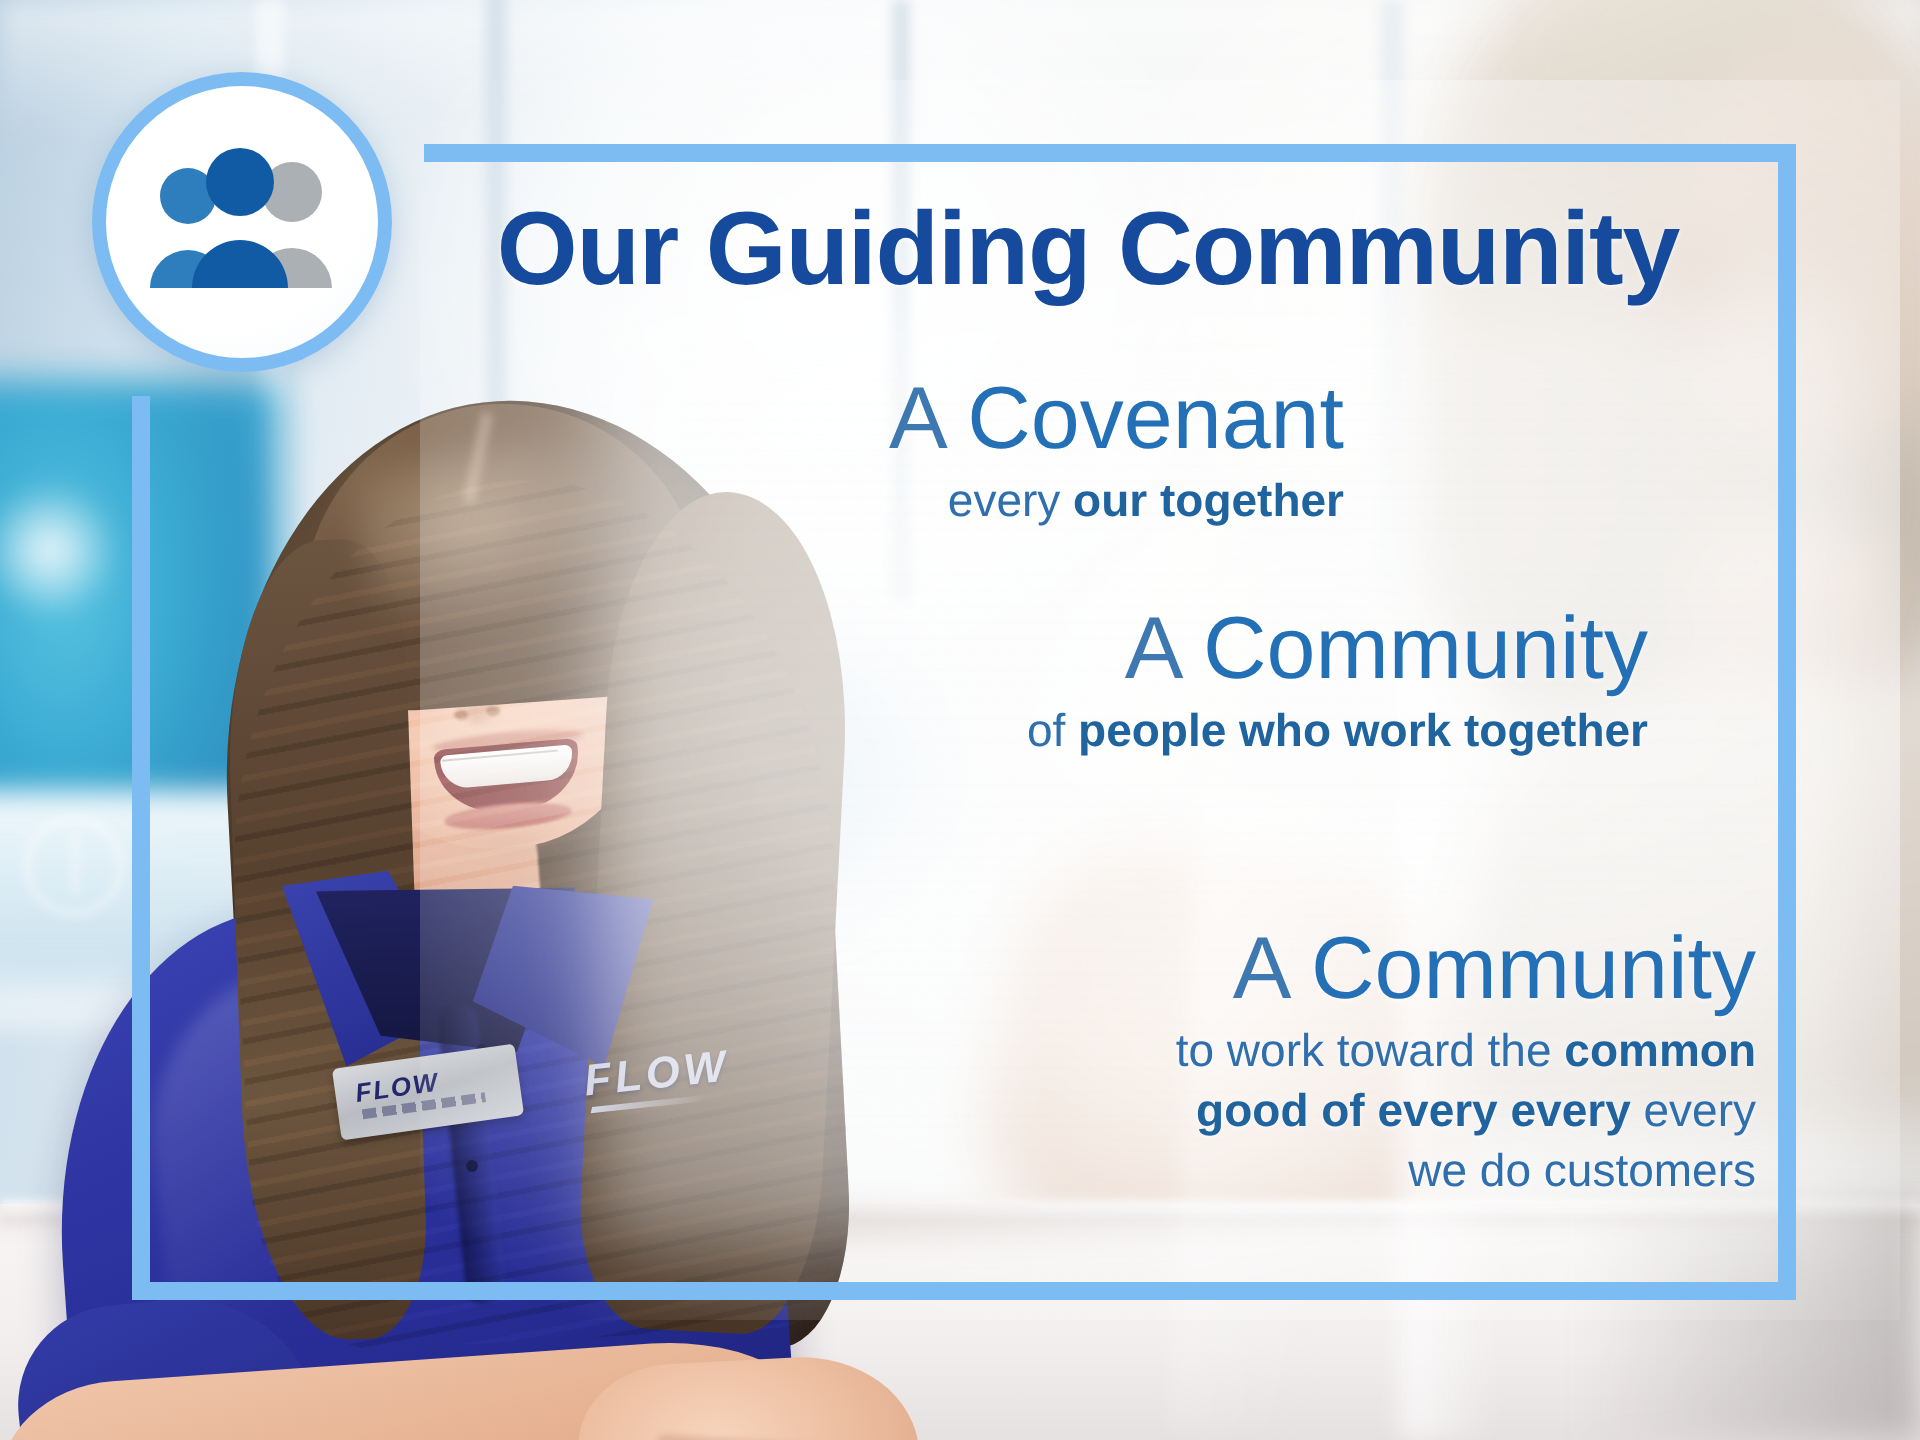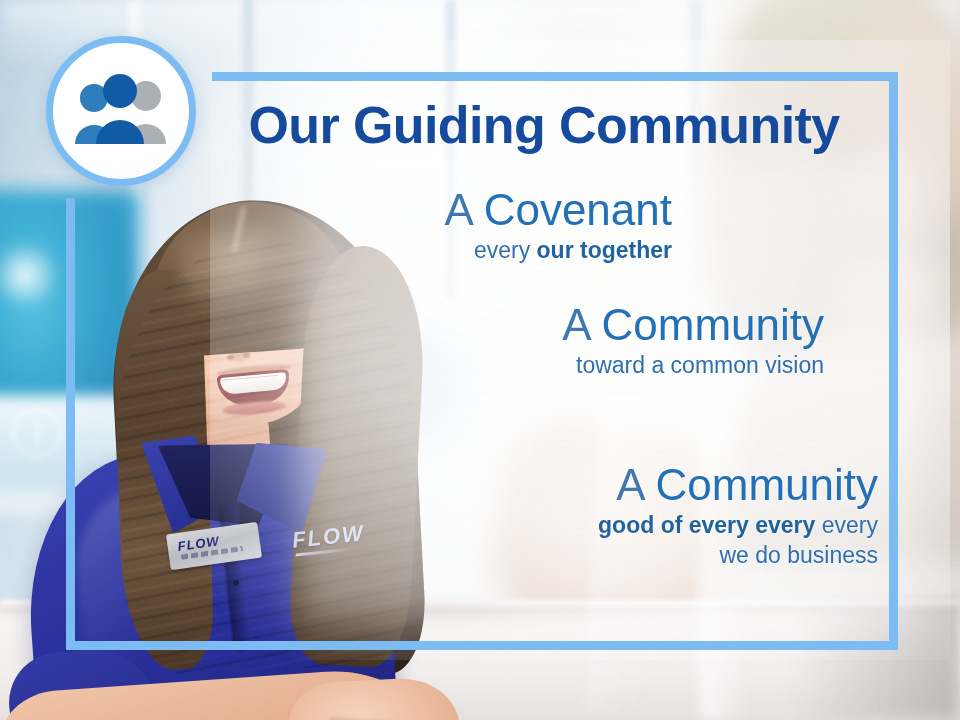--- a/index.html
+++ b/index.html
@@ -515,30 +515,33 @@
       <span>every </span><b>our together</b><span></span>
     </div>
   </div>
 
   <div class="block b-community">
     <div class="headline">
       <span class="lead">A</span>
       <span class="key">Community</span>
     </div>
     <div class="sub">
-      <span>toward a common vision</span><b></b><span></span>
+      <span>of </span><b>people who work together</b><span></span>
     </div>
   </div>
 
   <div class="block b-commitment">
     <div class="headline">
       <span class="lead">A</span>
       <span class="key">Community</span>
     </div>
     <div class="sub">
+      <span>to work toward the </span><b>common</b><span></span>
+    </div>
+    <div class="sub">
       <span></span><b>good of every every</b><span> every</span>
     </div>
     <div class="sub">
-      <span>we do business</span><b></b><span></span>
+      <span>we do customers</span><b></b><span></span>
     </div>
   </div>
 
 </div>
 
 </body></html>

